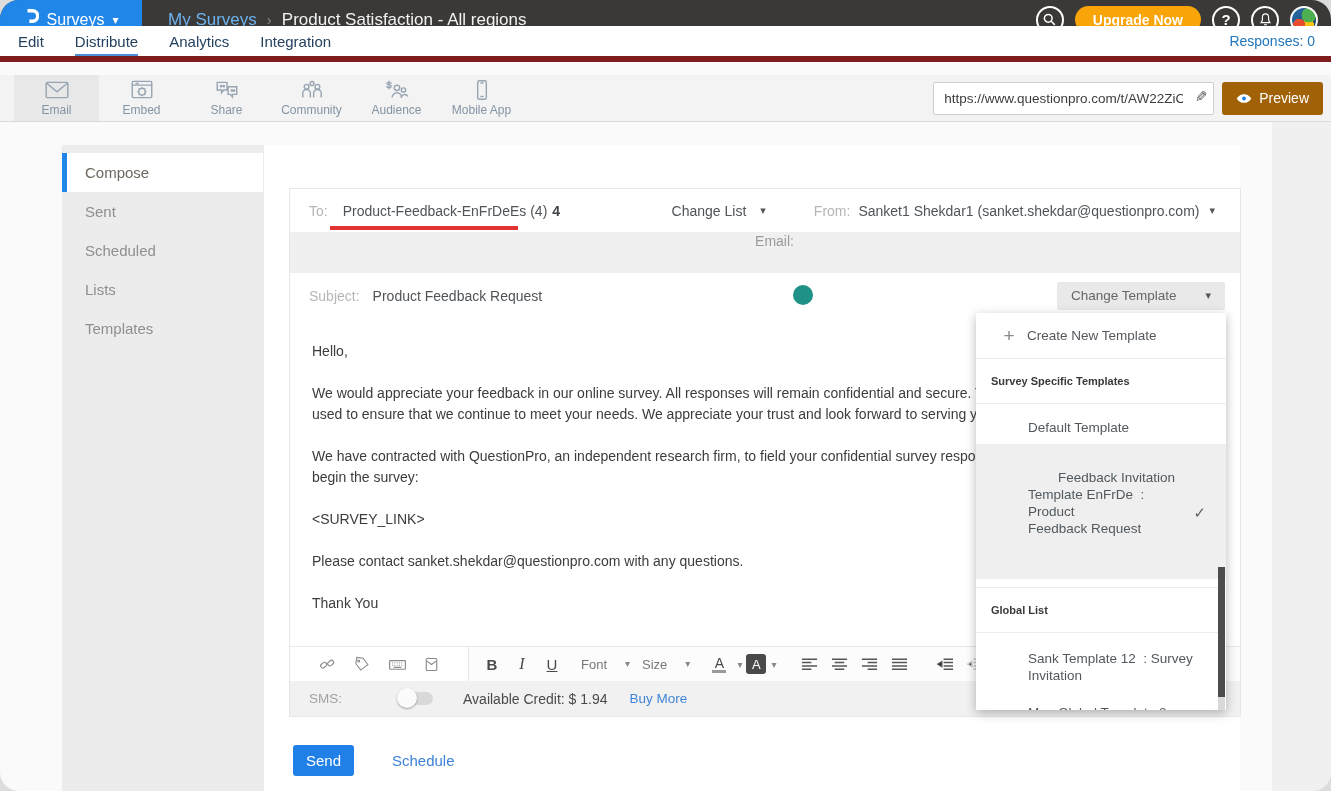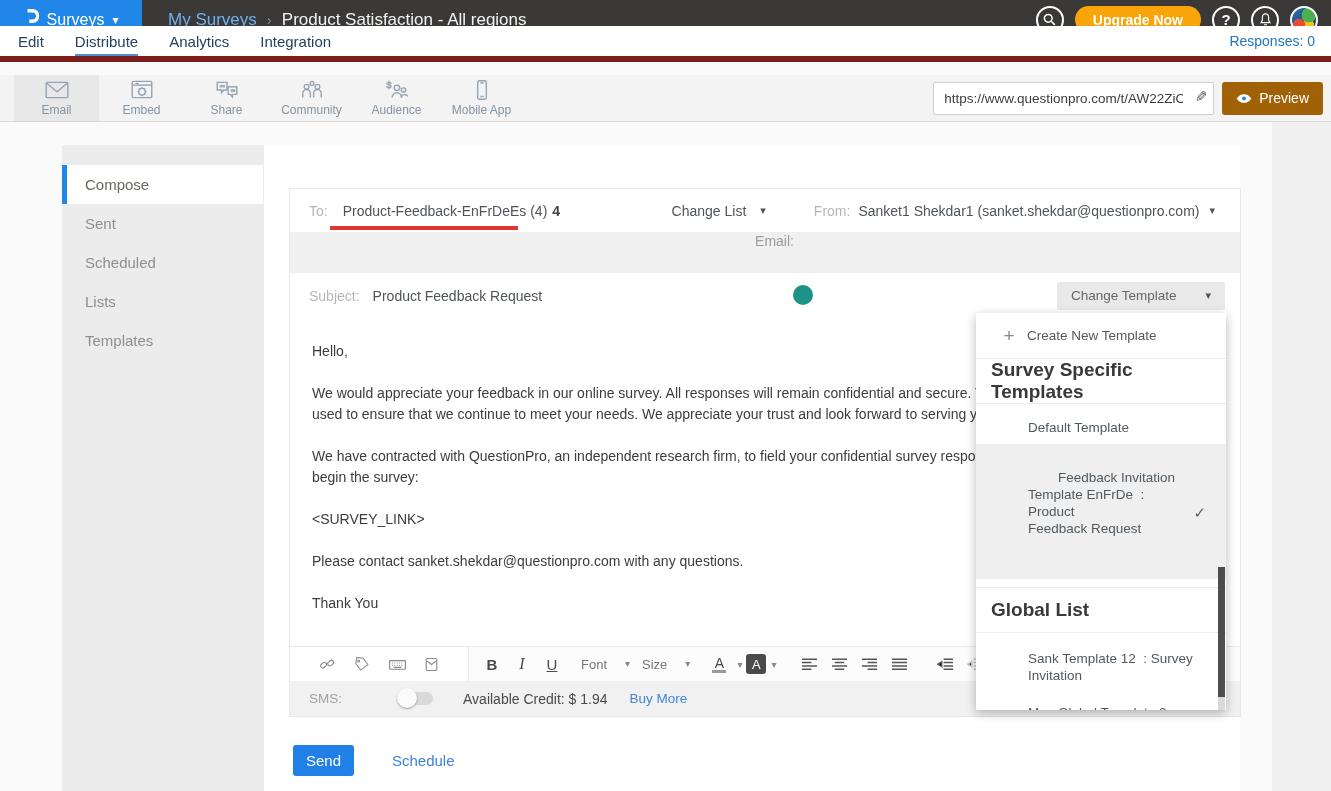--- a/index.html
+++ b/index.html
@@ -1,17 +1,17 @@
 <!DOCTYPE html>
 <html><head>
 <meta charset="utf-8">
 <style>
   * { margin:0; padding:0; box-sizing:border-box; }
   body { background:#ddd; font-family:"Liberation Sans", sans-serif; }
-  .screen { position:relative; width:1331px; height:791px; background:#fafafa; overflow:hidden; margin:0 auto; }
+  .screen { position:relative; width:1331px; height:791px; background:#fafafa; overflow:hidden; margin:0 auto;border-radius:19px; }
 
   
   .header { position:absolute; left:0; top:0; width:1331px; height:39px; background:#3b3937; display:flex; align-items:center; }
   .logo-box { width:142px; height:39px; background:#2086e8; display:flex; align-items:center; justify-content:center; gap:8px; cursor:pointer; }
   .qp-mark { display:flex; align-items:center; }
   .logo-box .product { color:#fff; font-size:16px; }
   .caret { font-size:11px; line-height:1; }
   .logo-box .caret { color:#fff; font-size:12px; }
   .breadcrumb { display:flex; align-items:center; margin-left:26px; gap:10px; font-size:17px; }
   .breadcrumb .parent { color:#6cb2ef; cursor:pointer; }
@@ -33,21 +33,21 @@
   .channel { width:85px; display:flex; flex-direction:column; align-items:center; justify-content:center; gap:2px; cursor:pointer; color:#8494a4; font-size:12px; }
   .channel.active { background:#e8e8e8; }
   .channel svg { stroke:#97a4b2; fill:none; stroke-width:1.3; }
   .urlwrap { margin-left:auto; display:flex; align-items:center; gap:8px; padding-right:8px; }
   .urlfield { position:relative; width:281px; height:33px; }
   .urlfield input { width:100%; height:100%; border:1px solid #cfcfcf; background:#fff; font-size:13.5px; color:#3c3c3c; padding:0 30px 0 10px; font-family:"Liberation Sans",sans-serif; border-radius:2px; }
   .pencil { position:absolute; right:7px; top:6px; color:#555; font-size:15px; transform:scaleX(-1); cursor:pointer; }
   .preview-btn { height:33px; padding:0 14px; background:#a16207; color:#fff; border:none; border-radius:3px; font-size:14px; display:flex; align-items:center; gap:7px; cursor:pointer; font-family:"Liberation Sans",sans-serif; }
 
   
-  .side { position:absolute; left:62px; top:145px; width:201px; bottom:0; background:#ececec; padding-top:20px; }
+  .side { position:absolute; left:62px; top:145px; width:201px; bottom:0; background:#ececec; padding-top:8px; }
   .side-item { height:39px; display:flex; align-items:center; padding-left:23px; font-size:15px; color:#8f8f8f; cursor:pointer; position:relative; }
   .side-item.active { background:#fff; color:#6d675f; }
   .side-item.active::before { content:""; position:absolute; left:0; top:0; bottom:0; width:5px; background:#2086e8; }
 
   
   .panel { position:absolute; left:263px; top:145px; width:977px; bottom:0; background:#fff; border-left:1px solid #ececec; }
   .editor-block { position:absolute; left:25px; top:43px; width:952px; border:1px solid #e7e7e7; background:#fff; }
   .row-to { height:44px; display:flex; align-items:center; padding:0 25px 0 19px; border-bottom:1px solid #efefef; position:relative; }
   .lbl { color:#b6b6b6; font-size:14px; }
   .val { color:#4f5459; font-size:14px; }
@@ -103,21 +103,21 @@
 
   .send-row { position:absolute; left:29px; top:600px; display:flex; align-items:center; gap:38px; }
   .send-btn { width:61px; height:31px; background:#2080e8; color:#fff; border:none; border-radius:3px; font-size:15px; cursor:pointer; font-family:"Liberation Sans",sans-serif; }
   .schedule-link { color:#3e82d8; font-size:15px; cursor:pointer; }
 
   
   .tpl-menu { position:absolute; left:976px; top:313px; width:250px; height:397px; background:#fff; box-shadow:0 3px 10px rgba(0,0,0,.28); z-index:50; overflow:hidden; }
   .menu-create { height:46px; display:flex; align-items:center; padding-left:24px; gap:9px; border-bottom:1px solid #ececec; cursor:pointer; }
   .menu-plus { color:#8a8a8a; font-size:19px; width:18px; text-align:center; }
   .menu-create-label { color:#54595e; font-size:13.5px; }
-  .menu-heading { height:45px; display:flex; align-items:center; padding-left:15px; font-weight:bold; font-size:19px; color:#393939; border-bottom:1px solid #ececec; }
+  .menu-heading { height:45px; display:flex; align-items:center; padding-left:15px; font-weight:bold; font-size:11px; color:#393939; border-bottom:1px solid #ececec; }
   .menu-pad { padding:7px 0 8px 0; }
   .menu-item { padding:8px 28px 8px 52px; font-size:13.5px; color:#51595f; line-height:17px; white-space:pre-wrap; cursor:pointer; position:relative; }
   .menu-item.selected { background:#efefef; padding-right:44px; }
   .menu-check { position:absolute; right:20px; top:50%; transform:translateY(-50%); color:#5c5c5c; font-size:15px; }
   .menu-sep { border-top:1px solid #ececec; }
   .tpl-scrollbar { position:absolute; right:1px; top:254px; width:7px; height:130px; background:#4d4d4d; }
   .tpl-scroll-track { position:absolute; right:1px; top:384px; width:7px; height:13px; background:#d9d9d9; }
 
   .right-gutter { position:absolute; left:1272px; top:122px; width:59px; bottom:0; background:#f0f0f0; }
 </style>

